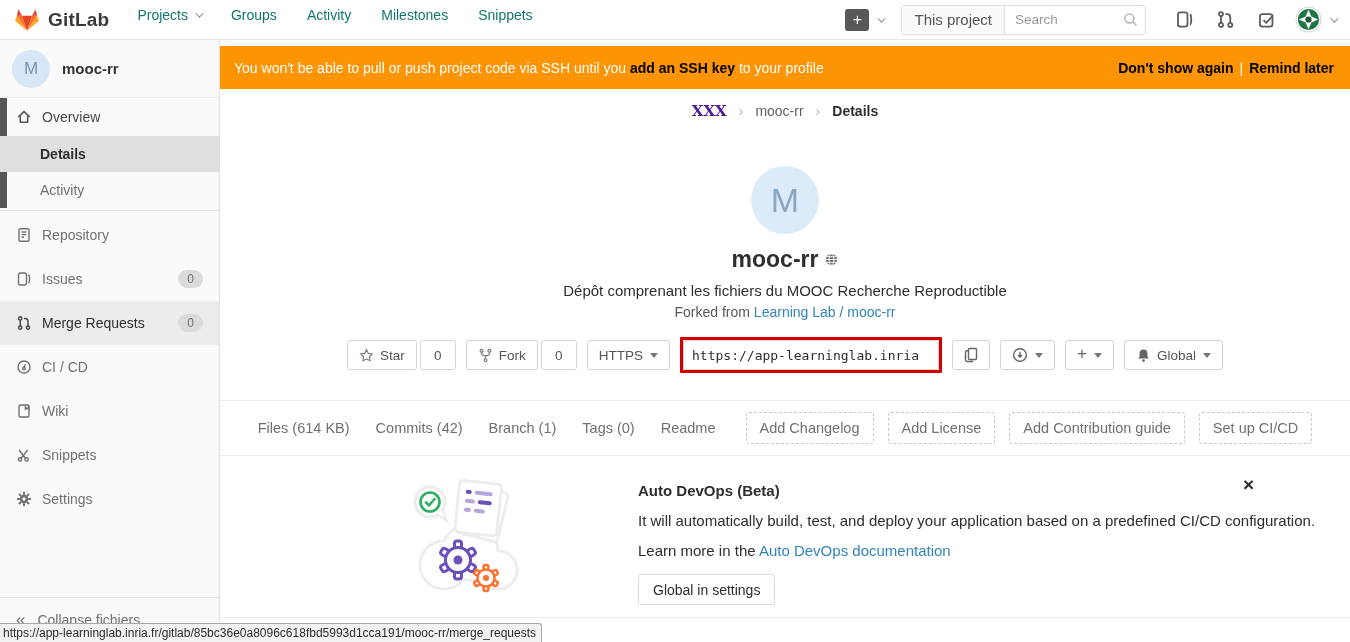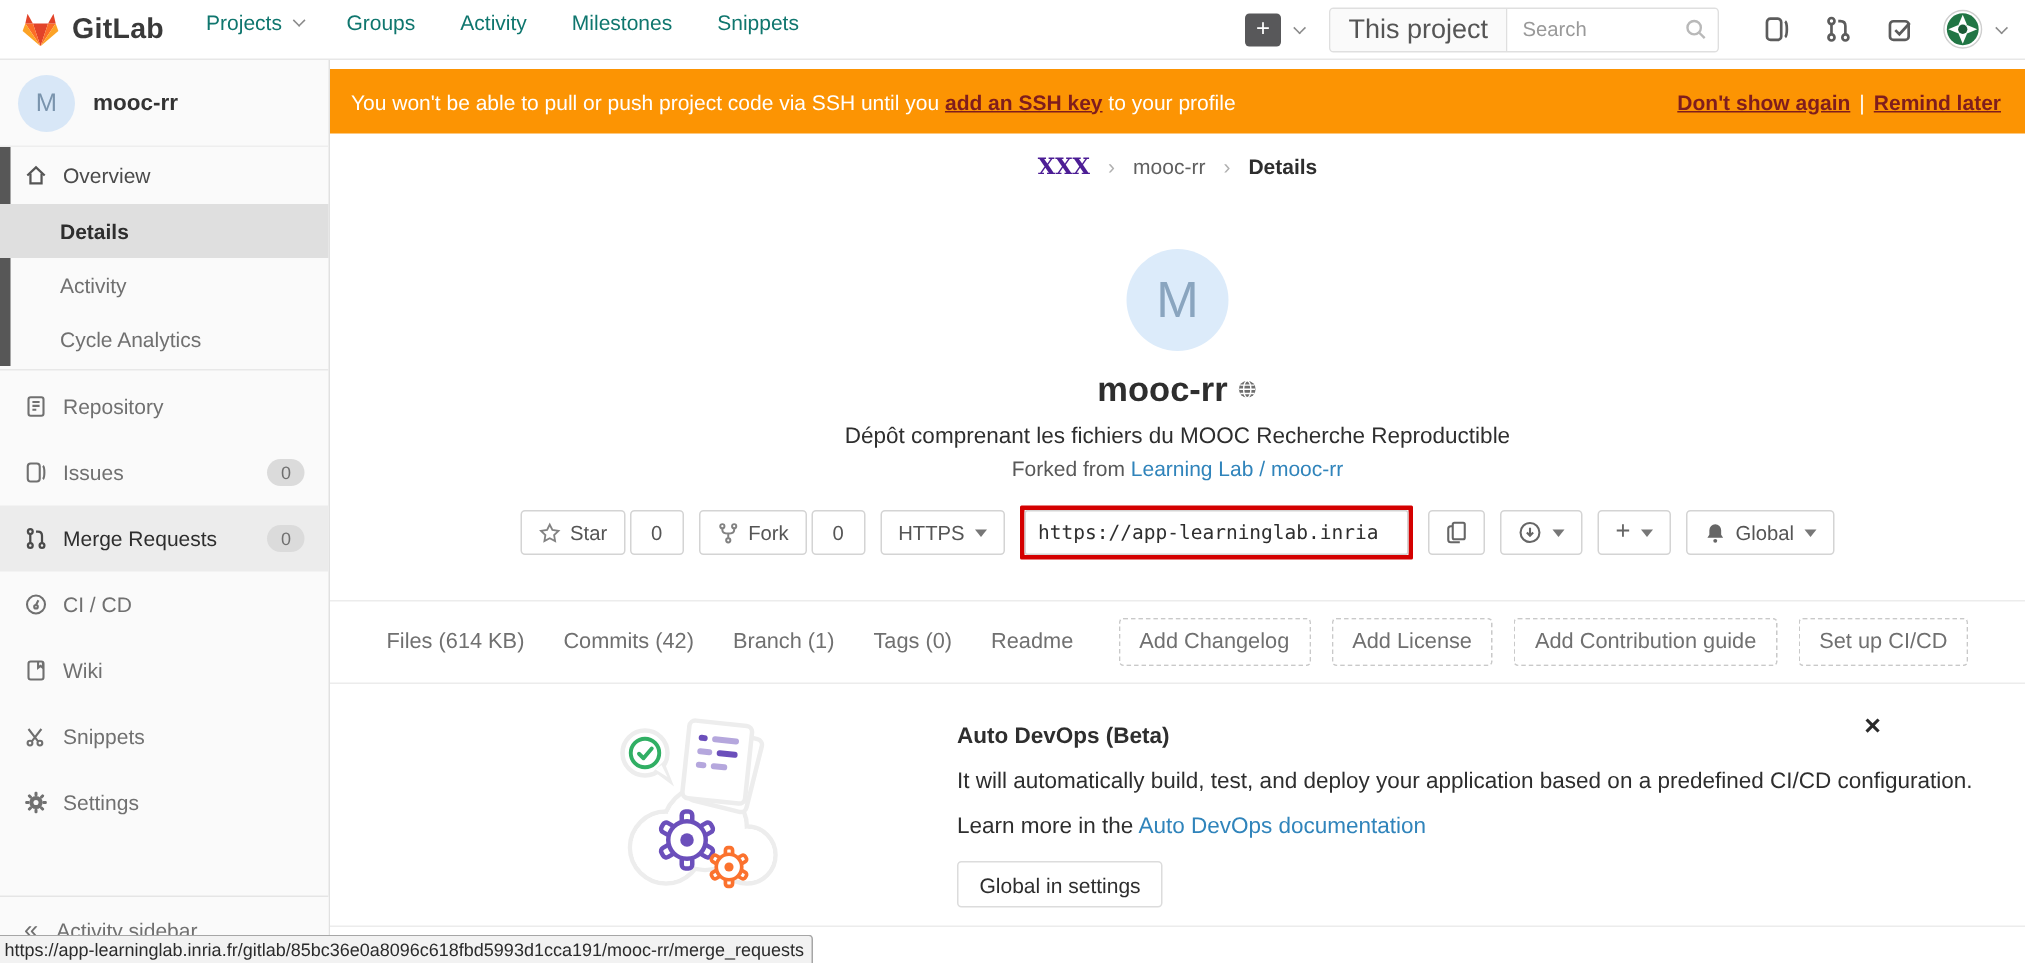--- a/index.html
+++ b/index.html
@@ -14,21 +14,21 @@
   .logo { display:flex; align-items:center; cursor:pointer; }
   .brand { font-size:19px; font-weight:700; color:#3a3a3a; margin-left:8px; letter-spacing:.2px; }
   .nav-links { display:flex; list-style:none; margin-left:28px; }
   .nav-links li { margin-right:30px; font-size:14px; color:#0f766e; cursor:pointer; display:flex; align-items:center; }
   .chev { display:inline-block; width:6px; height:6px; border-right:1.5px solid #8a8a8a; border-bottom:1.5px solid #8a8a8a; transform:rotate(45deg) translateY(-2px); margin-left:7px; }
   .nav-right { display:flex; align-items:center; }
   .plus-btn { width:24px; height:22px; background:#58585a; border:none; border-radius:3px; color:#fff; font-size:16px; line-height:20px; cursor:pointer; }
   .plus-wrap { display:flex; align-items:center; margin-right:18px; }
   .plus-wrap .chev { margin-left:8px; }
   .search-box { display:flex; align-items:center; border:1px solid #dfdfdf; border-radius:3px; height:30px; overflow:hidden; margin-right:18px; background:#fff; }
-  .search-scope { font-size:18px; color:#555; padding:0 12px; background:#fafafa; border-right:1px solid #dfdfdf; height:100%; display:flex; align-items:center; cursor:pointer; }
+  .search-scope { font-size:15px; color:#555; padding:0 12px; background:#fafafa; border-right:1px solid #dfdfdf; height:100%; display:flex; align-items:center; cursor:pointer; }
   .search-input-wrap { position:relative; }
   .search-box input { border:none; outline:none; height:28px; width:140px; padding:0 26px 0 10px; font-size:13.5px; font-family:"Liberation Sans",sans-serif; color:#333; }
   .search-box input::placeholder { color:#999; }
   .mag { position:absolute; right:6px; top:5px; }
   .hdr-ico { margin:0 11px; cursor:pointer; display:flex; align-items:center; }
   .avatar-menu { display:flex; align-items:center; margin-left:8px; cursor:pointer; }
   .avatar-menu .chev { margin-left:8px; }
 
   
   .sidebar { position:absolute; top:40px; left:0; bottom:0; width:220px; background:#fafafa; border-right:1px solid #e1e1e1; z-index:10; }
@@ -45,21 +45,21 @@
   .srow.hovered { background:#ececec; }
   .srow .badge { margin-left:auto; background:#dbdbdb; color:#707070; font-size:12px; border-radius:10px; padding:2px 9px; font-weight:400; }
   .ssep { border-top:1px solid #e8e8e8; margin:2px 0; }
   .overview-label { color:#4a4a4a; }
   .collapse-row { position:absolute; bottom:0; left:0; right:0; height:45px; border-top:1px solid #e5e5e5; display:flex; align-items:center; padding:0 16px; color:#707070; font-size:14px; cursor:pointer; background:#fafafa; }
   .collapse-row .dbl { font-size:17px; margin-right:12px; color:#707070; }
 
   
   .main { position:absolute; left:220px; top:40px; right:0; bottom:0; background:#fff; }
   .ssh-banner { margin-top:6px; height:43px; display:flex; align-items:center; justify-content:space-between; padding:0 16px 0 14px; color:#fff; font-size:14px; }
-  .ssh-banner a { color:#7f1d1d; font-weight:700; text-decoration:underline; cursor:pointer; }
+  .ssh-banner a { color:#000000; font-weight:700; cursor:pointer; }
   .banner-right { font-weight:700; }
   .banner-right .pipe { font-weight:400; margin:0 6px; }
 
   .breadcrumb { display:flex; justify-content:center; align-items:center; padding:13px 0 10px; font-size:14px; color:#5f5f5f; }
   .breadcrumb .grp { font-family:"DejaVu Serif", serif; font-weight:700; color:#4c1d95; font-size:15px; }
   .breadcrumb .bsep { margin:0 12px; color:#b0b0b0; }
   .breadcrumb .cur { font-weight:700; color:#2e2e2e; }
   .breadcrumb .blink { cursor:pointer; }
 
   .project-header { text-align:center; }
@@ -204,23 +204,20 @@
           </svg>
         </span>
         <span class="overview-label">Overview</span>
       </div>
       <div class="srow sub active">
         <span>Details</span>
       </div>
       <div class="srow sub">
         <span>Activity</span>
       </div>
-      <div class="srow sub">
-        <span>Cycle Analytics</span>
-      </div>
     </div>
     <div class="ssep"></div>
 
     <div class="srow top-level">
       <span class="sicon">
         <svg width="16" height="16" viewBox="0 0 16 16" fill="none" stroke="#707070" stroke-width="1.4">
           <rect x="3" y="1.8" width="10" height="12.4" rx="1.5"></rect>
           <path d="M5.6 5 h4.8 M5.6 7.6 h4.8 M5.6 10.2 h2.6"></path>
         </svg>
       </span>
@@ -299,21 +296,21 @@
           </g>
           <circle cx="8" cy="8" r="1.7" fill="#fafafa"></circle>
         </svg>
       </span>
       <span>Settings</span>
     </div>
   </nav>
 
   <div class="collapse-row">
     <span class="dbl">«</span>
-    <span>Activity sidebar</span>
+    <span>Collapse fichiers</span>
   </div>
 </aside>
 
 <main class="main">
 
   <div class="ssh-banner" style="background:#fc9403;">
     <div>
       <span>You won't be able to pull or push project code via SSH until you </span><a>add an SSH key</a><span> to your profile</span>
     </div>
     <div class="banner-right">

